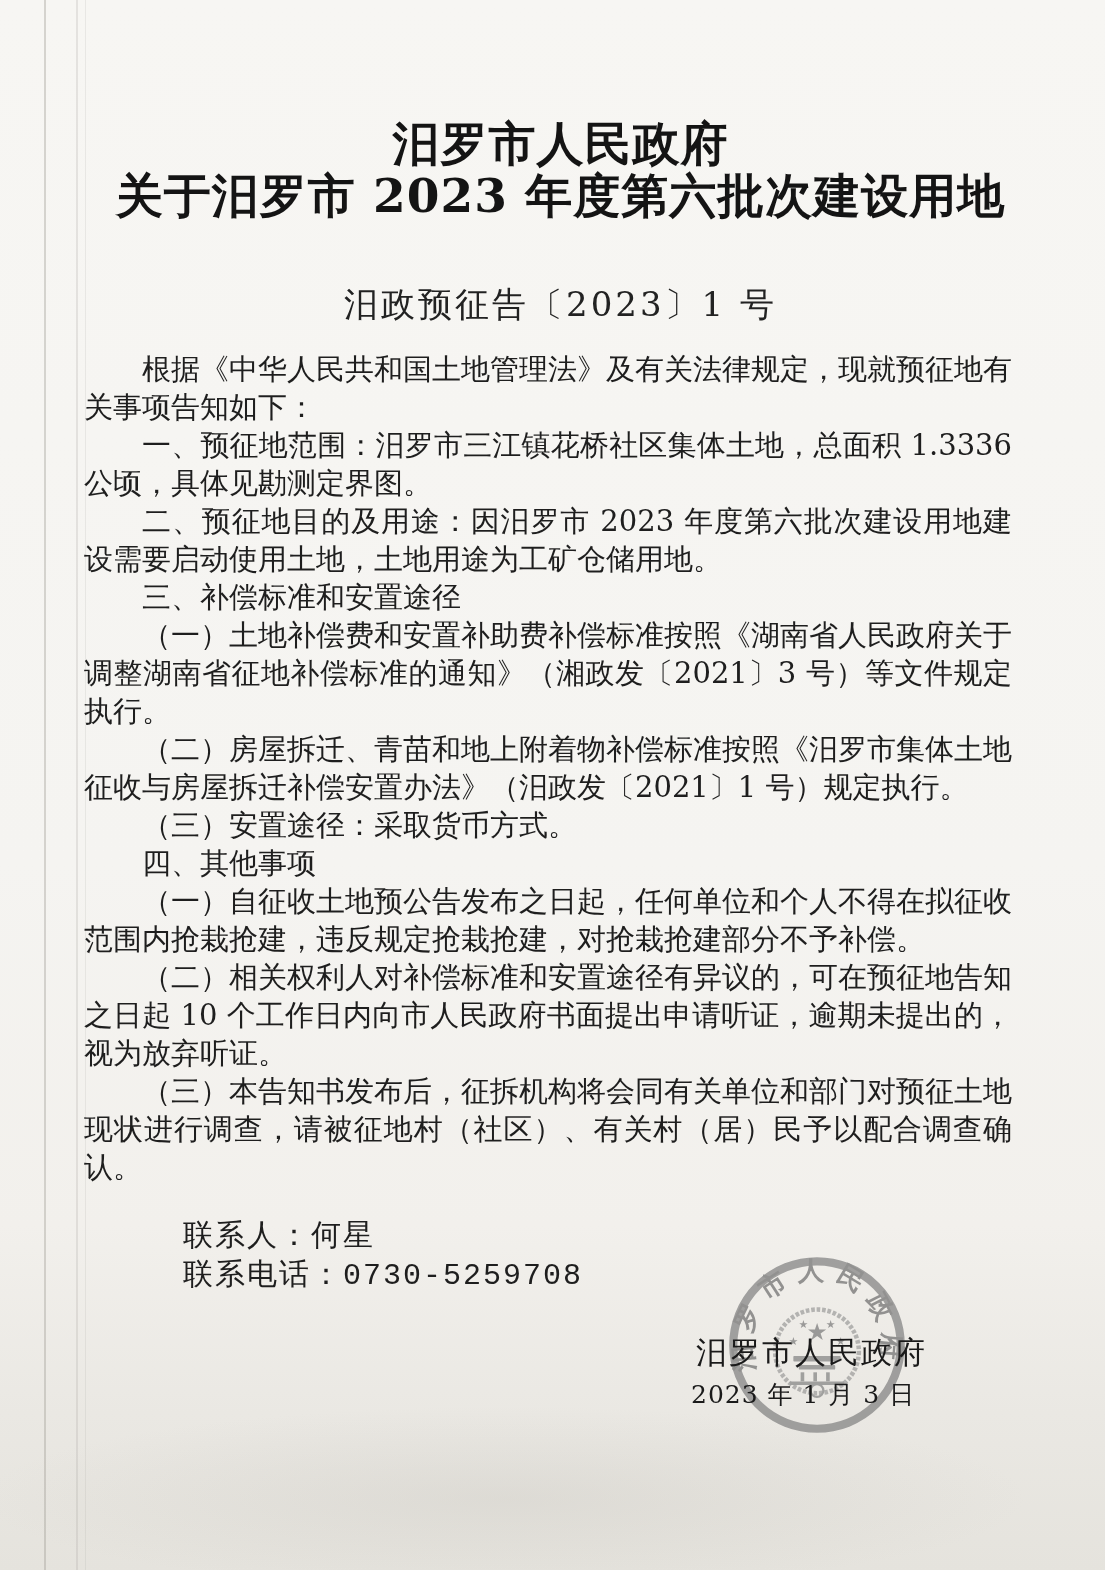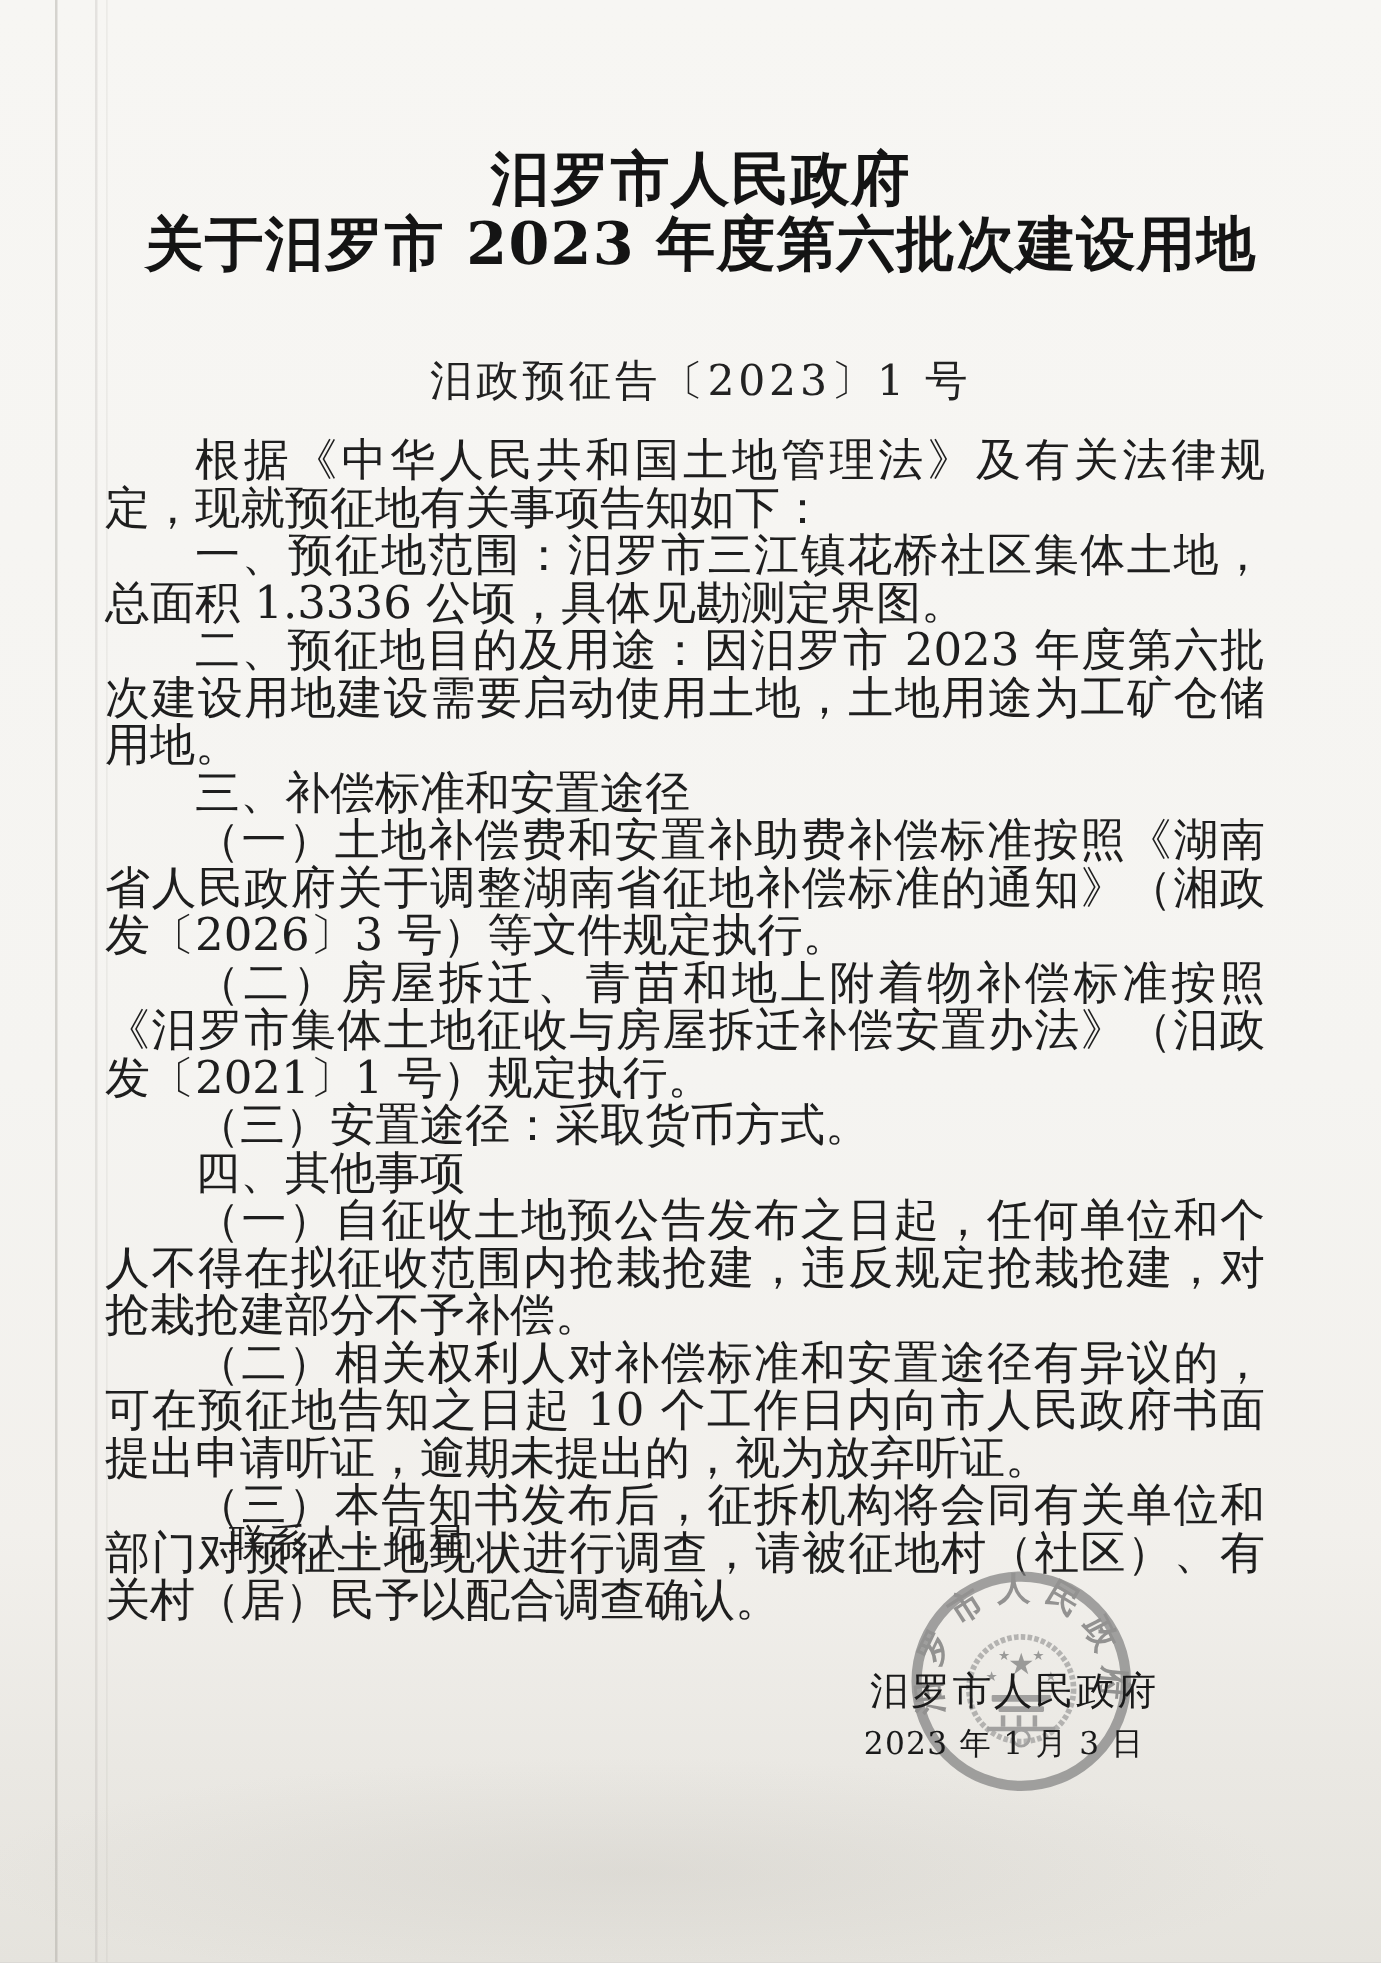--- a/index.html
+++ b/index.html
@@ -48,21 +48,21 @@
     top: 282px; left: 0; width: 100%;
     text-align: center;
     font-size: 34px;
     letter-spacing: 3px;
     color: #222;
   }
 
   .body-text {
     position: absolute;
     top: 350px; left: 84px; width: 928px;
-    font-size: 36px;
+    font-size: 29px;
     line-height: 38px;
     text-align: justify;
     color: #1e1e1e;
   }
   .body-text p { margin: 0; text-indent: 2em; }
 
   .contact {
     position: absolute;
     left: 183px; top: 1218px;
     font-size: 30px;
@@ -107,31 +107,32 @@
     <div>关于汨罗市 2023 年度第六批次建设用地</div>
   </div>
 
   <div class="doc-number">汨政预征告〔2023〕1 号</div>
 
   <div class="body-text">
     <p>根据《中华人民共和国土地管理法》及有关法律规定，现就预征地有关事项告知如下：</p>
     <p>一、预征地范围：汨罗市三江镇花桥社区集体土地，总面积 1.3336 公顷，具体见勘测定界图。</p>
     <p>二、预征地目的及用途：因汨罗市 2023 年度第六批次建设用地建设需要启动使用土地，土地用途为工矿仓储用地。</p>
     <p>三、补偿标准和安置途径</p>
-    <p>（一）土地补偿费和安置补助费补偿标准按照《湖南省人民政府关于调整湖南省征地补偿标准的通知》（湘政发〔2026〕3 号）等文件规定执行。</p>
+    <p>（一）土地补偿费和安置补助费补偿标准按照《湖南省人民政府关于调整湖南省征地补偿标准的通知》（湘政发〔2021〕3 号）等文件规定执行。</p>
     <p>（二）房屋拆迁、青苗和地上附着物补偿标准按照《汨罗市集体土地征收与房屋拆迁补偿安置办法》（汨政发〔2021〕1 号）规定执行。</p>
     <p>（三）安置途径：采取货币方式。</p>
     <p>四、其他事项</p>
     <p>（一）自征收土地预公告发布之日起，任何单位和个人不得在拟征收范围内抢栽抢建，违反规定抢栽抢建，对抢栽抢建部分不予补偿。</p>
     <p>（二）相关权利人对补偿标准和安置途径有异议的，可在预征地告知之日起 10 个工作日内向市人民政府书面提出申请听证，逾期未提出的，视为放弃听证。</p>
     <p>（三）本告知书发布后，征拆机构将会同有关单位和部门对预征土地现状进行调查，请被征地村（社区）、有关村（居）民予以配合调查确认。</p>
   </div>
 
   <div class="contact">
     <div>联系人：何星</div>
+    <div>联系电话：0730-5259708</div>
   </div>
 
   <svg class="seal-svg" viewBox="0 0 200 200" aria-hidden="true">
     <g opacity="0.72">
       <circle cx="100" cy="100" r="92" fill="none" stroke="#828282" stroke-width="9"></circle>
       <path id="sealArc" d="M 35,131 A 72,72 0 1 1 165,131" fill="none"></path>
       <text font-size="29" fill="#6f6f6f" letter-spacing="11" font-weight="bold" font-family="DejaVu Serif, Liberation Serif, serif">
         <textPath href="#sealArc" startOffset="4">汨罗市人民政府</textPath>
       </text>
       <g>

